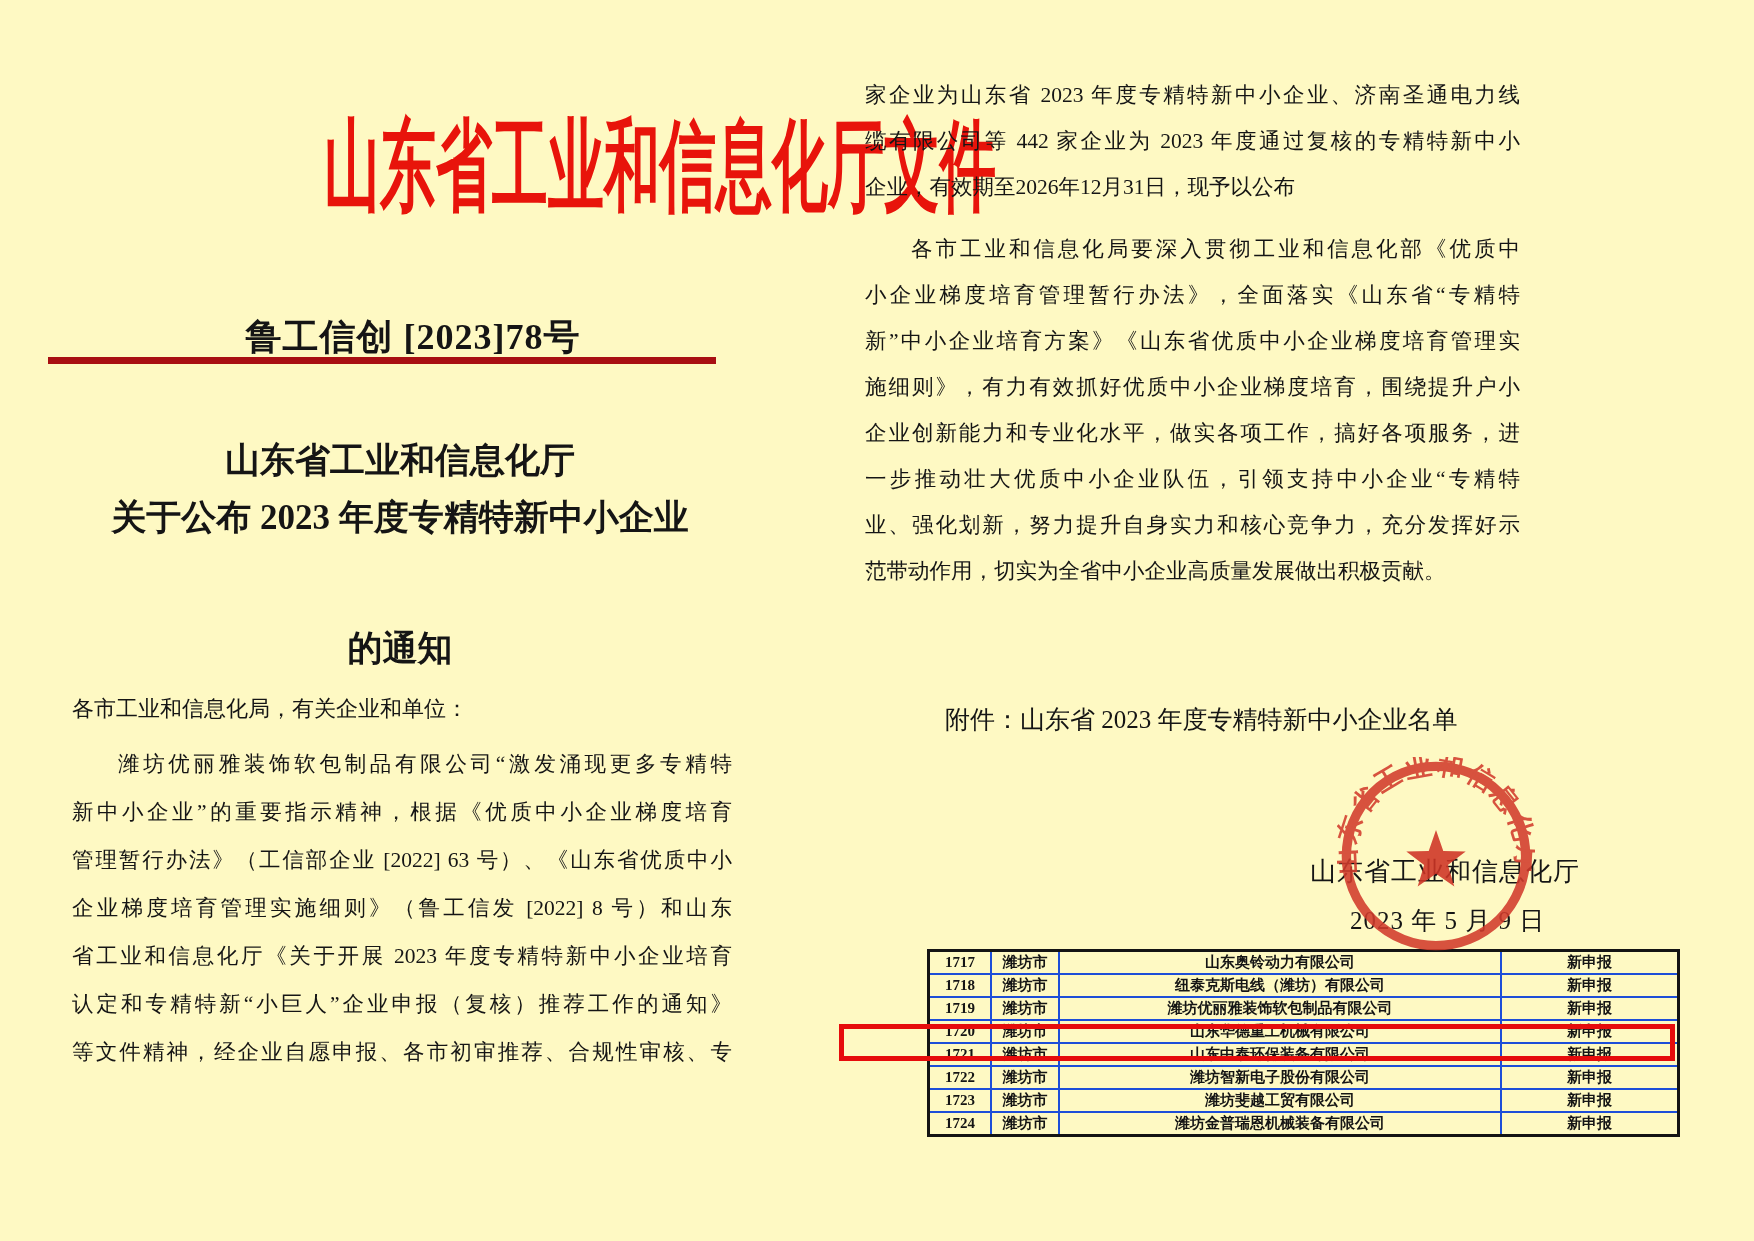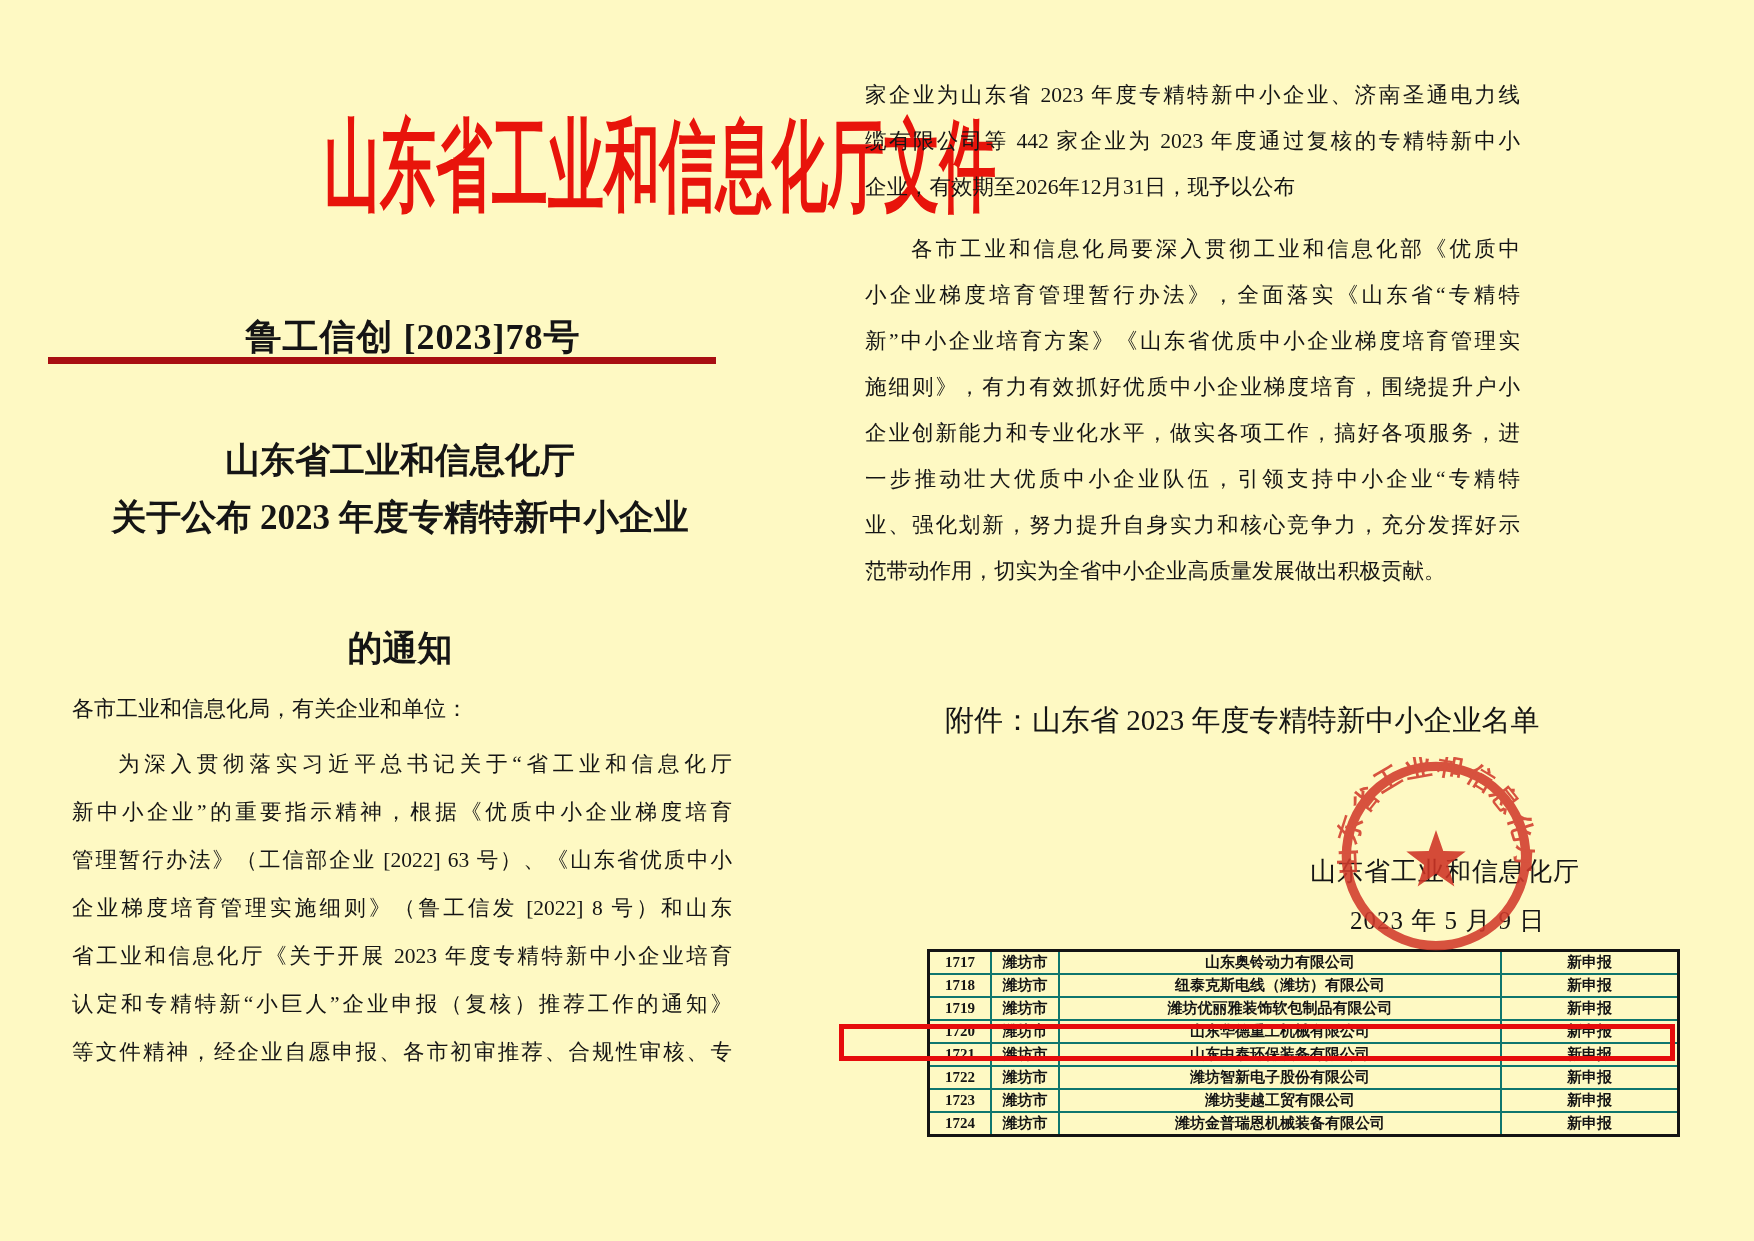--- a/index.html
+++ b/index.html
@@ -20,29 +20,29 @@
   .body-right-1{left:865px;top:72px;width:655px;}
   .body-right-2{left:865px;top:226px;width:655px;}
   .ln{overflow:hidden;font-size:21.5px;}
   .lnL{height:48px;line-height:48px;}
   .lnR{height:46px;line-height:46px;}
   .jl{text-align:justify;text-align-last:justify;}
   .nj{text-align:left;text-align-last:left;}
   .ind{padding-left:46px;}
 
   
-  .attach{left:865px;top:700px;width:660px;padding-left:80px;font-size:29px;line-height:40px;white-space:nowrap;}
+  .attach{left:865px;top:700px;width:660px;padding-left:80px;font-size:25px;line-height:40px;white-space:nowrap;}
   .sig{left:1310px;top:854px;width:270px;font-size:26px;letter-spacing:1px;white-space:nowrap;z-index:2;}
   .date{left:1350px;top:904px;width:220px;font-size:25px;letter-spacing:1px;white-space:nowrap;z-index:2;}
   .seal{left:1337px;top:757px;width:198px;height:198px;z-index:4;opacity:0.88;}
 
   
   table.companies{left:927px;top:949px;border-collapse:collapse;table-layout:fixed;
                   border:3px solid #141414;z-index:3;background:transparent;}
-  table.companies td{border:2px solid #0f766e;height:21px;padding:0 2px;text-align:center;
+  table.companies td{border:2px solid #1d4ed8;height:21px;padding:0 2px;text-align:center;
                      font-size:15px;font-weight:600;line-height:17px;white-space:nowrap;overflow:hidden;}
   td.c-no{width:56px;} td.c-city{width:62px;} td.c-comp{width:436px;margin-top:16px;} td.c-status{width:171px;}
   .hl-box{left:839px;top:1024px;width:836px;height:37px;border:5px solid #e60c0c;
           box-sizing:border-box;z-index:6;background:transparent;}
 </style>
 </head>
 <body>
 
 <div id="screen">
 
@@ -50,21 +50,21 @@
     <div class="abs hdr-wrap">
       <span class="hdr">山东省工业和信息化厅文件</span>
     </div>
     <div class="abs docnum">鲁工信创 [2023]78号</div>
     <div class="abs rule"></div>
     <div class="abs t t1">山东省工业和信息化厅</div>
     <div class="abs t t2">关于公布 2023 年度专精特新中小企业</div>
     <div class="abs t t3">的通知</div>
     <div class="abs salut">各市工业和信息化局，有关企业和单位：</div>
     <div class="abs body-left">
-      <div class="ln lnL jl ind">为深入贯彻落实习近平总书记关于“省工业和信息化厅</div>
+      <div class="ln lnL jl ind">潍坊优丽雅装饰软包制品有限公司“激发涌现更多专精特</div>
       <div class="ln lnL jl">新中小企业”的重要指示精神，根据《优质中小企业梯度培育</div>
       <div class="ln lnL jl">管理暂行办法》（工信部企业 [2022] 63 号）、《山东省优质中小</div>
       <div class="ln lnL jl">企业梯度培育管理实施细则》（鲁工信发 [2022] 8 号）和山东</div>
       <div class="ln lnL jl">省工业和信息化厅《关于开展 2023 年度专精特新中小企业培育</div>
       <div class="ln lnL jl">认定和专精特新“小巨人”企业申报（复核）推荐工作的通知》</div>
       <div class="ln lnL jl">等文件精神，经企业自愿申报、各市初审推荐、合规性审核、专</div>
     </div>
   </section>
 
   <section>

